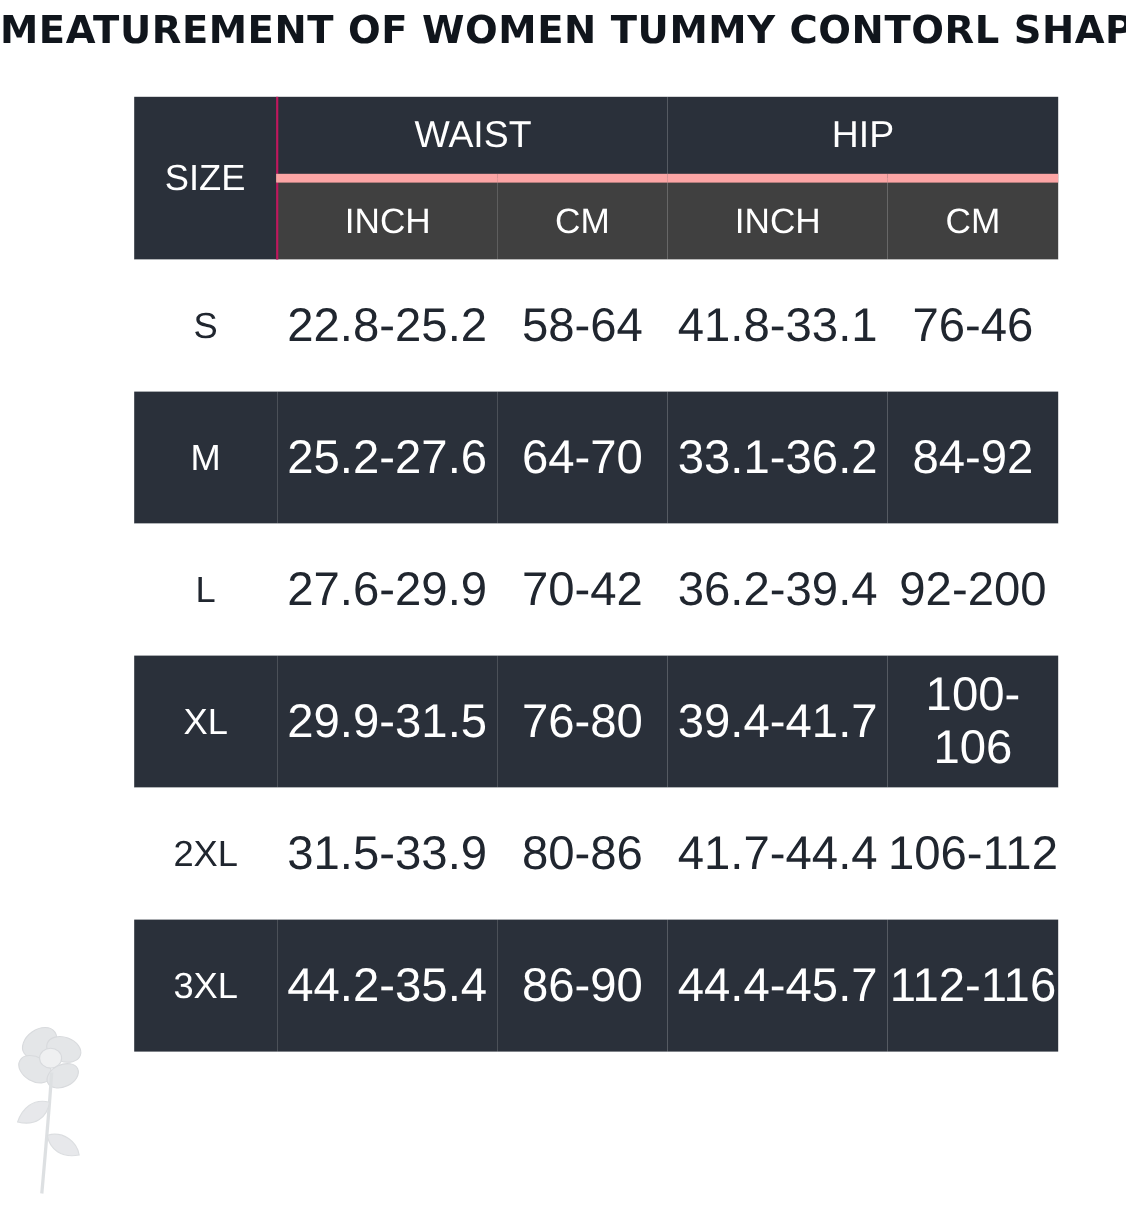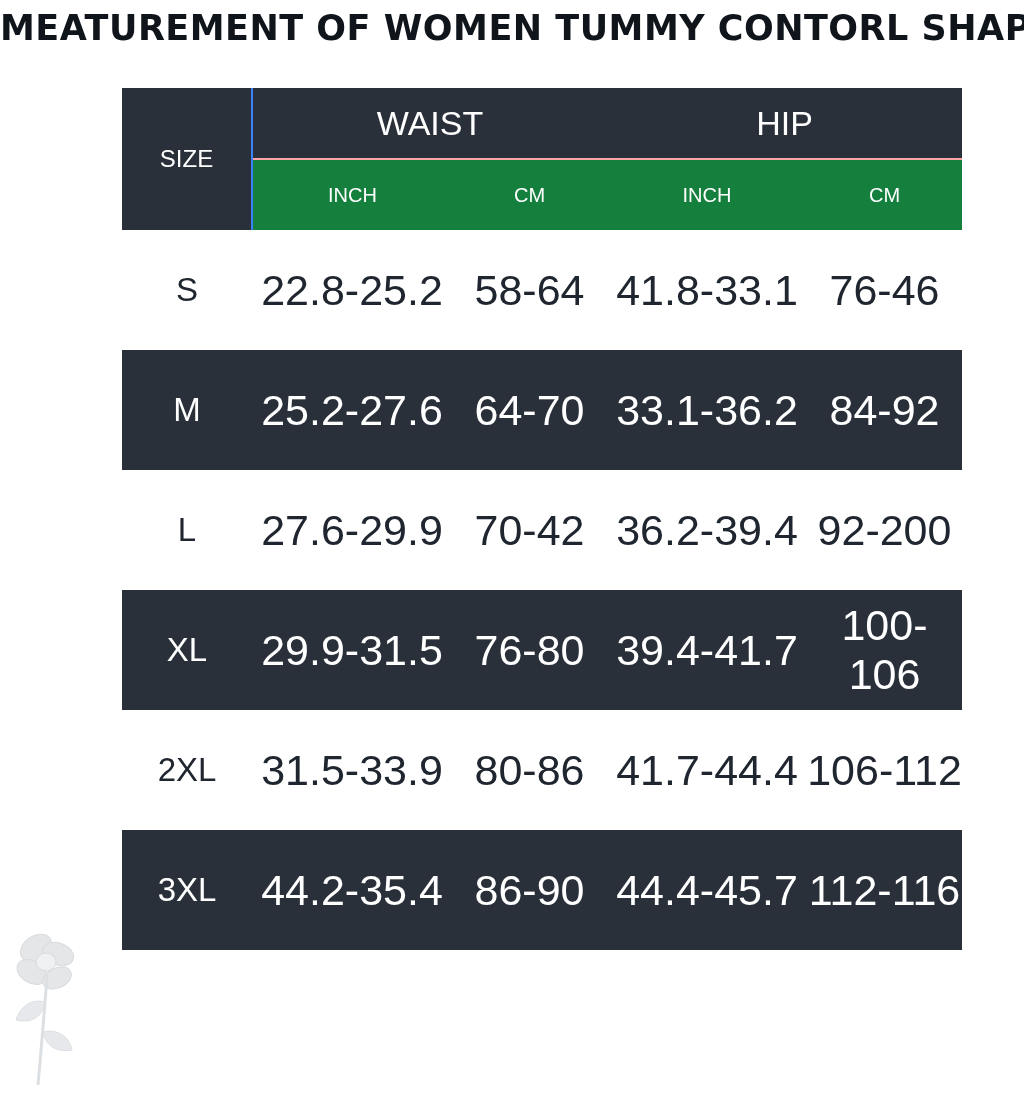--- a/index.html
+++ b/index.html
@@ -62,31 +62,31 @@
     background: #2a303a;
     color: #ffffff;
     font-size: 34px;
     font-family: "Liberation Sans", sans-serif;
     height: 70px;
     border: 0;
   }
   .hdr-size {
     background: #2a303a;
     color: #ffffff;
-    font-size: 24px;
+    font-size: 33px;
     height: 140px;
-    border-right: 2px solid #3b82f6;
+    border-right: 2px solid #be185d;
   }
   .hdr-group {
-    border-bottom: 2px solid #fca5a5;
+    border-bottom: 8px solid #fca5a5;
   }
   .hdr-sub-inch, .hdr-sub-cm {
-    background: #15803d;
-    color: #ffffff;
-    font-size: 20px;
+    background: #404040;
+    color: #ffffff;
+    font-size: 32px;
     height: 70px;
   }
 
   
   tr.row-dark td {
     background: #2a303a;
     color: #ffffff;
   }
   tr.row-light td {
     background: #ffffff;

